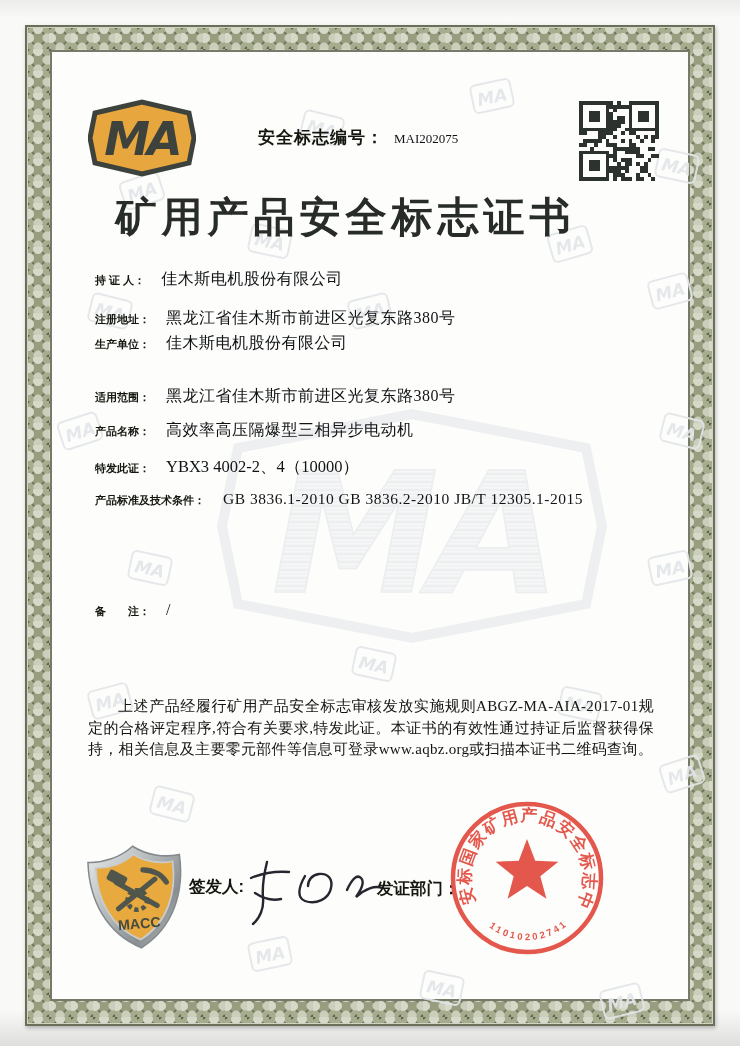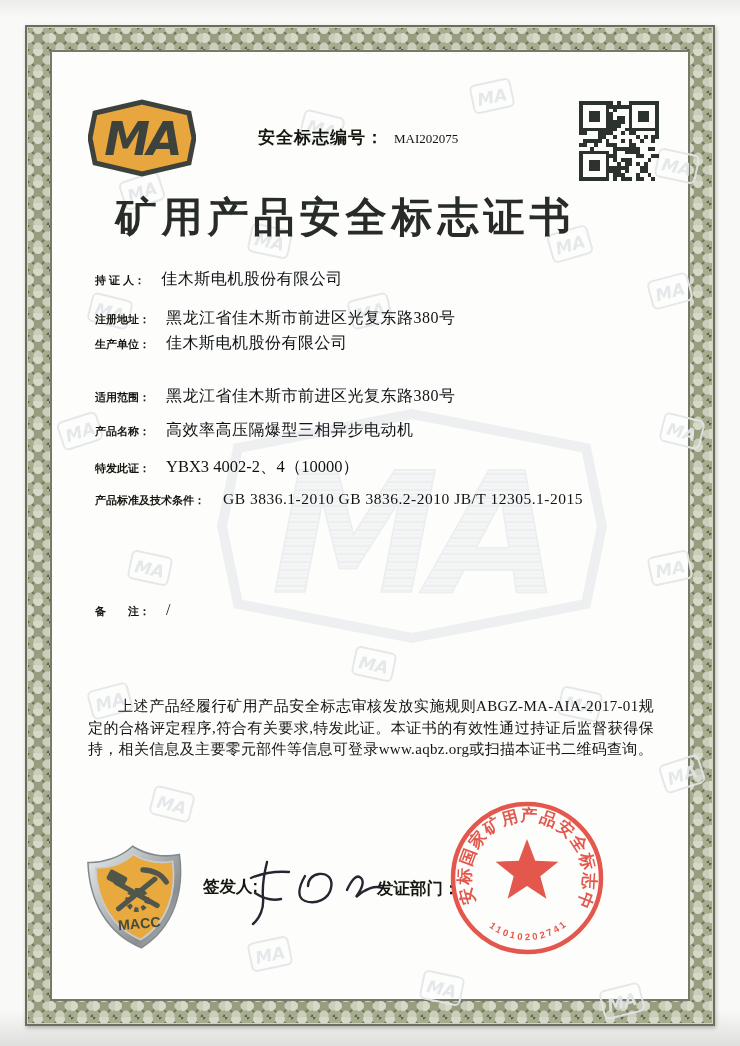--- a/index.html
+++ b/index.html
@@ -39,21 +39,21 @@
   .row .lbl{font-weight:bold;font-size:11px;color:#14170f;white-space:pre;}
   .row .val{font-family:"Liberation Serif",serif;font-size:16px;color:#101315;margin-left:16px;letter-spacing:.5px;}
   .row .val.num{font-size:16.5px;letter-spacing:0;}
   .row.std .val{margin-left:18px;font-size:15.5px;}
   .expiry{margin-left:86px;}
   .statement{position:absolute;left:88px;top:696px;width:566px;text-align:justify;
     font-family:"Liberation Serif",serif;font-size:15px;line-height:21.5px;color:#121512;
     text-indent:2em;letter-spacing:.3px;}
   
   .badge{position:absolute;left:86px;top:843px;transform:rotate(-5deg);}
-  .signer{position:absolute;left:203px;top:876px;font-weight:bold;font-size:16.5px;color:#14170f;}
+  .signer{position:absolute;left:189px;top:876px;font-weight:bold;font-size:16.5px;color:#14170f;}
   .signature{position:absolute;left:243px;top:848px;}
   .dept{position:absolute;left:361px;top:878px;font-weight:bold;font-size:16.5px;color:#14170f;margin-left:16px;}
   .seal{position:absolute;left:432px;top:783px;opacity:.9;z-index:3;}
 </style>
 </head>
 <body>
 
 <div class="page">
 
   <div class="frame">

